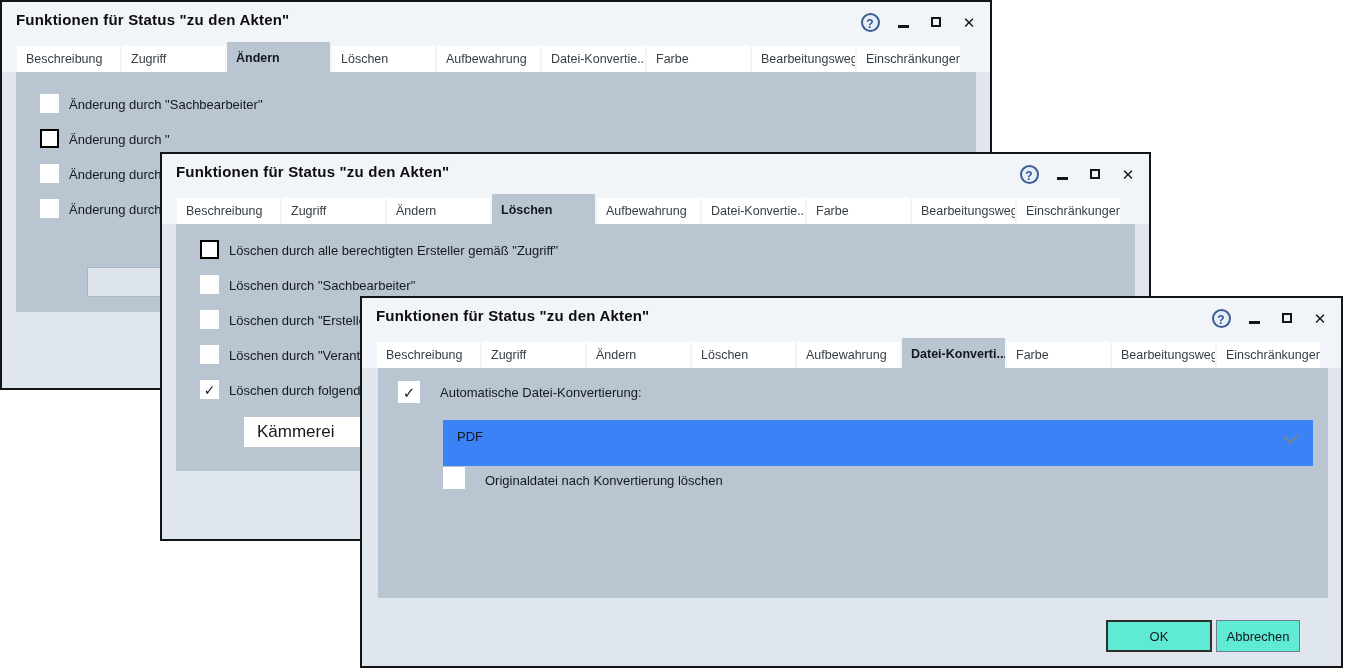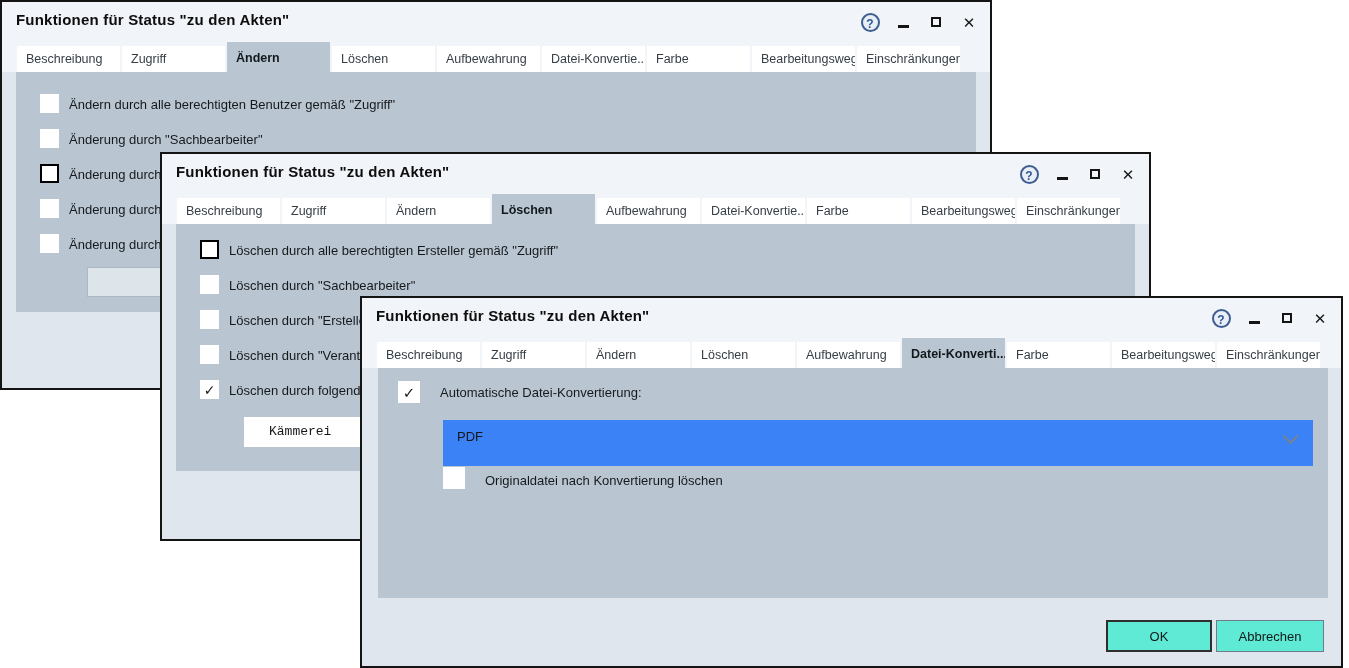--- a/index.html
+++ b/index.html
@@ -63,22 +63,22 @@
   .cb.focused{border:2px solid #000000;}
   .cb-label{margin-left:10px;margin-top:3px;font-size:13px;color:#16191c;white-space:nowrap;}
 
   .partial-input{
     position:absolute;left:71px;top:195px;width:210px;height:30px;
     background:#dde4ea;border:1px solid #a9b8c4;box-sizing:border-box;
   }
   .text-input{
     position:absolute;left:68px;top:193px;width:215px;height:30px;
     background:#ffffff;box-sizing:border-box;
-    font-size:13px;color:#16191c;line-height:30px;padding-left:25px;
-    white-space:nowrap;overflow:hidden;font-family:Liberation Mono, monospace;
+    font-size:17px;color:#16191c;line-height:30px;padding-left:13px;
+    white-space:nowrap;overflow:hidden;
   }
 
   
   .conv-row{position:absolute;left:20px;top:13px;display:flex;align-items:flex-start;}
   .cb-big{
     width:22px;height:22px;background:#ffffff;box-sizing:border-box;
     display:flex;align-items:center;justify-content:center;
     font-size:15px;color:#1c1c1c;flex:0 0 auto;line-height:1;
   }
   .conv-label{margin-left:20px;margin-top:4px;font-size:13px;color:#16191c;white-space:nowrap;}
@@ -93,21 +93,21 @@
     transform:rotate(45deg);
   }
   .orig-row{position:absolute;left:65px;top:99px;display:flex;align-items:center;}
   .btn-row{position:absolute;top:322px;left:0;right:0;height:32px;}
   .btn{
     position:absolute;height:32px;box-sizing:border-box;
     background:#5eead4;color:#14171a;font-size:13px;
     display:flex;align-items:center;justify-content:center;cursor:default;
   }
   .btn-ok{left:744px;width:106px;border:2px solid #2e2e2e;}
-  .btn-cancel{left:854px;width:108px;border:1px solid #6e7d89;}
+  .btn-cancel{left:854px;width:84px;border:1px solid #6e7d89;}
 </style>
 </head>
 <body>
 
 <div class="win w1">
   <div class="topstrip"></div>
   <div class="titlebar">
     <span class="title">Funktionen für Status "zu den Akten"</span>
     <span class="controls">
       <span class="ctl">
@@ -132,24 +132,20 @@
       <span class="tab">Aufbewahrung</span>
       <span class="tab">Datei-Konvertie...</span>
       <span class="tab">Farbe</span>
       <span class="tab">Bearbeitungsweg</span>
       <span class="tab">Einschränkungen</span>
     </div>
   <div class="panel">
     <div class="rows">
         <div class="cb-row">
           <span class="cb"></span>
-          <span class="cb-label">Ändern durch alle berechtigten Benutzer gemäß "Zugriff"</span>
-        </div>
-        <div class="cb-row">
-          <span class="cb"></span>
           <span class="cb-label">Änderung durch "Sachbearbeiter"</span>
         </div>
         <div class="cb-row">
           <span class="cb focused"></span>
           <span class="cb-label">Änderung durch "</span>
         </div>
         <div class="cb-row">
           <span class="cb"></span>
           <span class="cb-label">Änderung durch "</span>
         </div>

